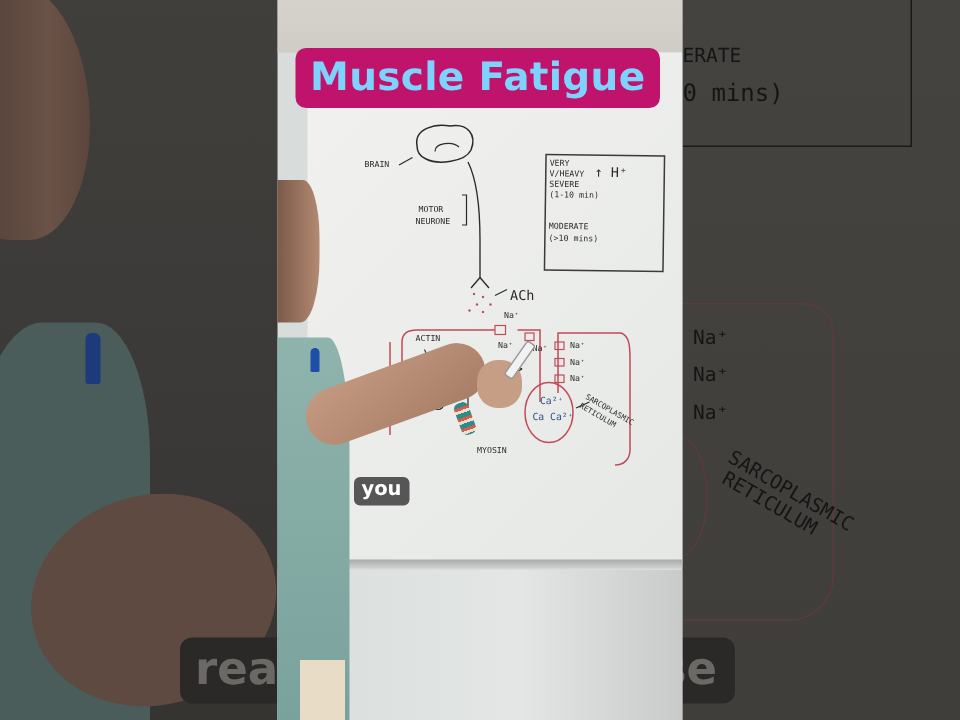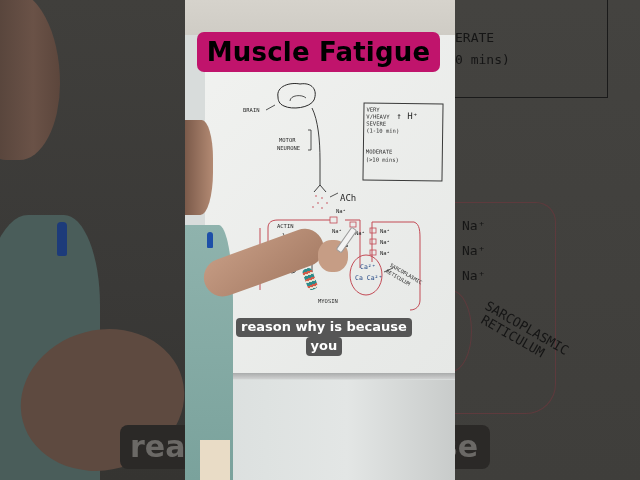--- a/index.html
+++ b/index.html
@@ -17,21 +17,21 @@
   .bg-caption{position:absolute;left:120px;top:425px;width:370px;height:44px;background:#2b2927;border-radius:8px;}
   .bg-caption span{position:absolute;top:4px;font-size:30px;font-weight:bold;color:#6b6966;}
 
   .video{position:absolute;left:185px;top:0;width:270px;height:480px;background:#d8dcdb;overflow:hidden;}
   .wall-top{position:absolute;left:0;top:0;width:270px;height:35px;background:linear-gradient(180deg,#d6d3cc,#cfccc5);}
   .board{position:absolute;left:20px;top:35px;width:250px;height:340px;background:linear-gradient(135deg,#f1f2f0,#e6e8e6);}
   .tray{position:absolute;left:26px;top:373px;width:244px;height:6px;background:linear-gradient(180deg,#a9abab,#cfd0d0);}
   .wall-bottom{position:absolute;left:0;top:380px;width:270px;height:100px;background:linear-gradient(90deg,#d9dedd,#e3e6e5 60%,#c8cbca);}
 
   .title-badge{position:absolute;left:197px;top:32px;width:243px;height:40px;background:#c0146c;border-radius:7px;display:flex;align-items:center;justify-content:center;}
-  .title-badge span{color:#000000;font-weight:bold;font-size:26px;letter-spacing:0.2px;}
+  .title-badge span{color:#7dd3fc;font-weight:bold;font-size:26px;letter-spacing:0.2px;}
 
   .hw{position:absolute;color:#2a2a2a;font-family:"DejaVu Sans Mono",monospace;font-size:5.5px;line-height:7px;white-space:nowrap;}
   .hw.blue{color:#2c4f8a;}
 
   .diagram{position:absolute;left:0;top:0;width:640px;height:480px;pointer-events:none;}
 
   .person-head{position:absolute;left:185px;top:120px;width:28px;height:95px;background:linear-gradient(90deg,#7b5a4a,#b38a73);border-radius:0 40% 45% 0;}
   .person-shirt{position:absolute;left:185px;top:225px;width:48px;height:255px;background:linear-gradient(180deg,#8fb3ad,#7aa29c);border-radius:0 30% 0 0;}
   .person-arm{position:absolute;left:205px;top:265px;width:125px;height:38px;background:linear-gradient(160deg,#c49a82,#a77d66);border-radius:20px;transform:rotate(-20deg);transform-origin:left center;}
   .person-hand{position:absolute;left:318px;top:240px;width:30px;height:32px;background:#c69d85;border-radius:45%;}
@@ -50,21 +50,21 @@
 <div class="bg-left">
   <div class="bg-face"></div>
   <div class="bg-shirt"></div>
   <div class="bg-arm"></div>
   <div class="bg-marker"></div>
 </div>
 
 <div class="bg-right"></div>
 <div class="bg-box"></div>
 <div class="bg-txt" style="left:455px;top:30px;">ERATE</div>
-<div class="bg-txt" style="left:455px;top:52px;font-size:13px;">0 mins)</div>
+<div class="bg-txt" style="left:455px;top:52px;font-size:16px;">0 mins)</div>
 <div class="bg-cell"></div>
 <div class="bg-sr"></div>
 <div class="bg-txt" style="left:462px;top:218px;">Na⁺</div>
 <div class="bg-txt" style="left:462px;top:243px;">Na⁺</div>
 <div class="bg-txt" style="left:462px;top:268px;">Na⁺</div>
 <div class="bg-txt" style="left:490px;top:298px;transform:rotate(30deg);transform-origin:left top;">SARCOPLASMIC</div>
 <div class="bg-txt" style="left:486px;top:312px;transform:rotate(30deg);transform-origin:left top;">RETICULUM</div>
 
 <div class="bg-caption">
   <span style="left:10px;">reas</span>
@@ -157,15 +157,14 @@
 <div class="person-hand"></div>
 <div class="pen"></div>
 <div class="hand-marker"></div>
 <div class="person-pants"></div>
 
 <div class="title-badge">
   <span>Muscle Fatigue</span>
 </div>
 
 <div class="caption">
-  <div class="line">reason why is because</div>
   <div class="line line2">you</div>
 </div>
 
 </body></html>

